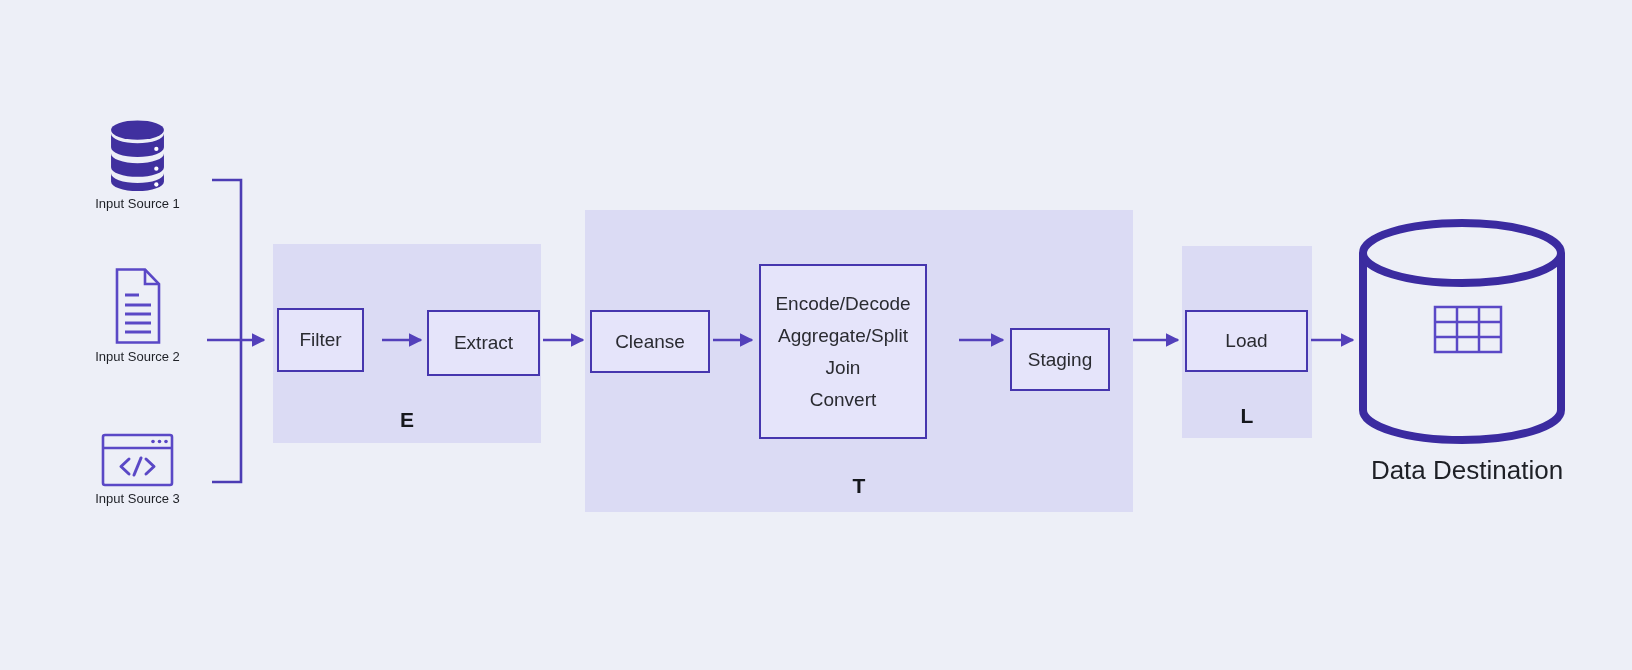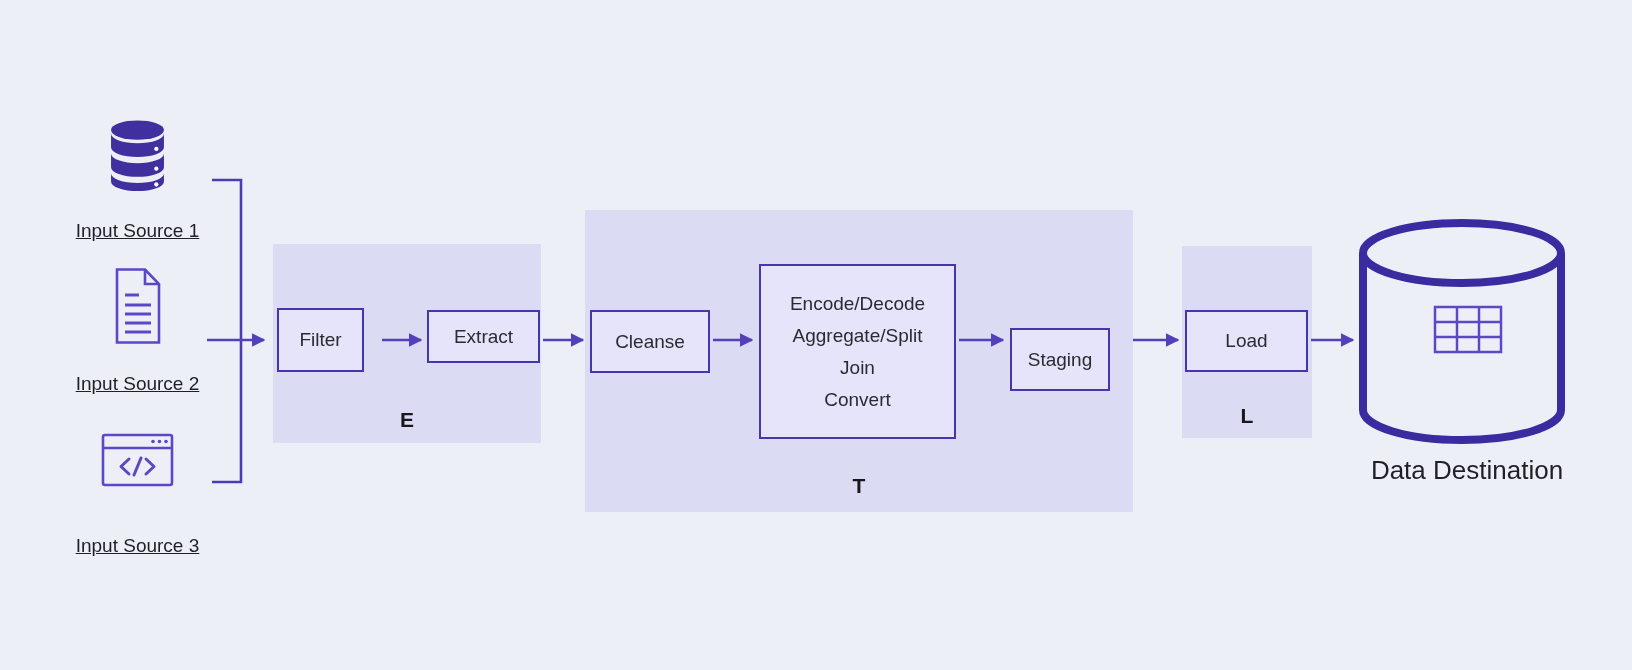--- a/index.html
+++ b/index.html
@@ -51,25 +51,24 @@
   }
   
   .source{
     position:absolute;
     width:155px;
     display:flex;
     flex-direction:column;
     align-items:center;
   }
   .source-label{
-    margin-top:28px;
-    font-size:19px;
+    margin-top:4px;
+    font-size:13px;
     color:#1e2026;
     white-space:nowrap;
-    text-decoration:underline;
   }
   .overlay{
     position:absolute;
     left:0; top:0;
     pointer-events:none;
   }
   .dest-text{
     position:absolute;
     text-align:center;
     font-size:20px;
@@ -121,45 +120,45 @@
         <line x1="17" y1="28" x2="31" y2="28"></line>
         <line x1="17" y1="38" x2="43" y2="38"></line>
         <line x1="17" y1="47" x2="43" y2="47"></line>
         <line x1="17" y1="56" x2="43" y2="56"></line>
         <line x1="17" y1="65" x2="43" y2="65"></line>
       </g>
     </svg>
     <div class="source-label">Input Source 2</div>
   </div>
 
-  <div class="source" style="left:60px; top:433px;gap:20px;">
+  <div class="source" style="left:60px; top:433px;">
     <svg width="73" height="54" viewBox="0 0 73 54">
       <rect x="2" y="2" width="69" height="50" rx="2" fill="none" stroke="#5a48c6" stroke-width="2.6"></rect>
       <line x1="2" y1="15" x2="71" y2="15" stroke="#5a48c6" stroke-width="2.4"></line>
       <g fill="#5a48c6">
         <circle cx="52" cy="8.5" r="1.8"></circle>
         <circle cx="58.5" cy="8.5" r="1.8"></circle>
         <circle cx="65" cy="8.5" r="1.8"></circle>
       </g>
       <g fill="none" stroke="#5a48c6" stroke-width="3" stroke-linecap="round" stroke-linejoin="round">
         <path d="M28 26 L20 33.5 L28 41"></path>
         <path d="M40 25 L33 42"></path>
         <path d="M45 26 L53 33.5 L45 41"></path>
       </g>
     </svg>
     <div class="source-label">Input Source 3</div>
   </div>
 
   <div class="node" style="left:277px; top:308px; width:87px; height:64px;">Filter</div>
 
-  <div class="node" style="left:427px; top:310px; width:113px; height:53px;">Extract</div>
+  <div class="node" style="left:427px; top:310px; width:113px; height:66px;">Extract</div>
 
   <div class="node" style="left:590px; top:310px; width:120px; height:63px;">Cleanse</div>
 
-  <div class="node multi" style="left:759px; top:264px; width:197px; height:175px;text-align:center;">
+  <div class="node multi" style="left:759px; top:264px; width:168px; height:175px;text-align:center;">
     <div class="op-line">Encode/Decode</div>
     <div class="op-line">Aggregate/Split</div>
     <div class="op-line">Join</div>
     <div class="op-line">Convert</div>
   </div>
 
   <div class="node" style="left:1010px; top:328px; width:100px; height:63px;">Staging</div>
 
   <div class="node" style="left:1185px; top:310px; width:123px; height:62px;">Load</div>
 

